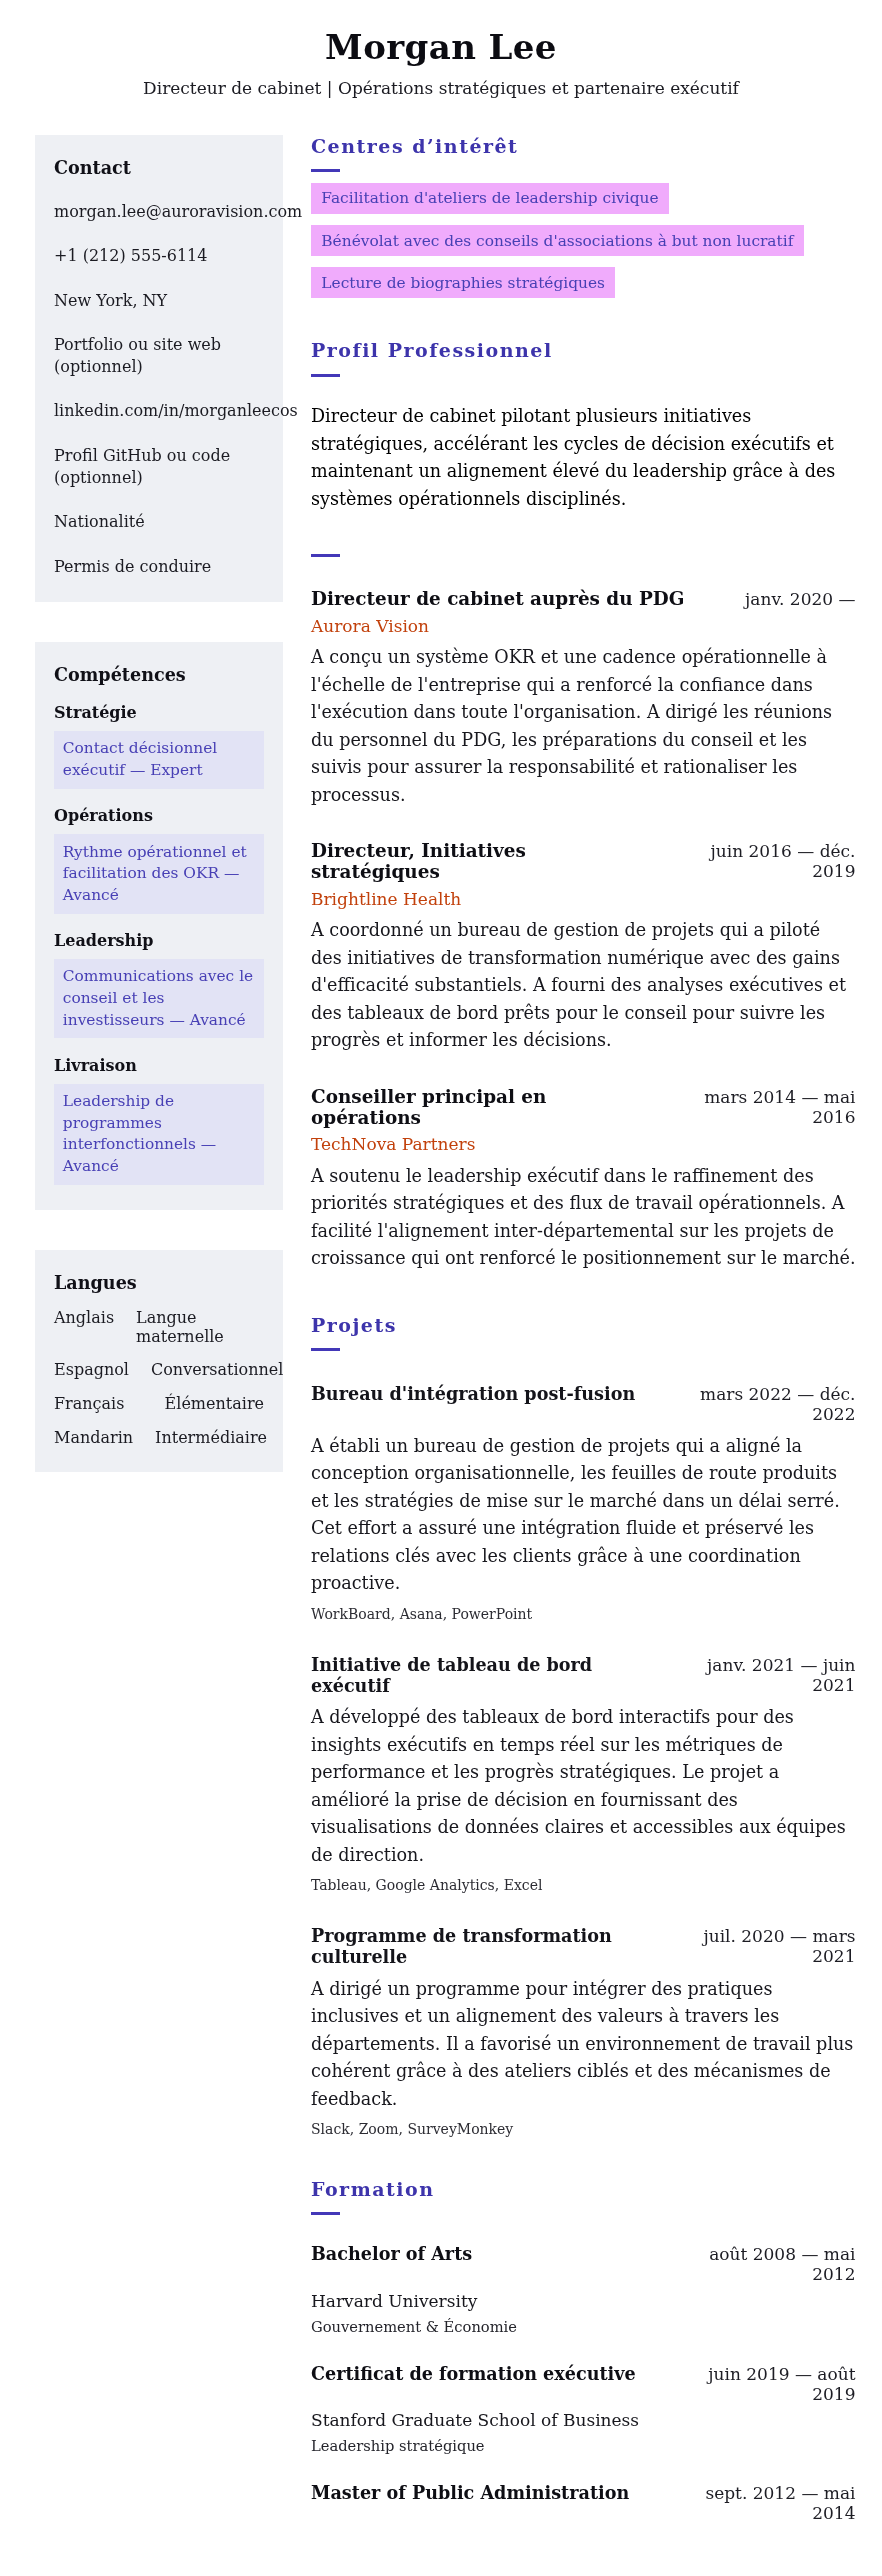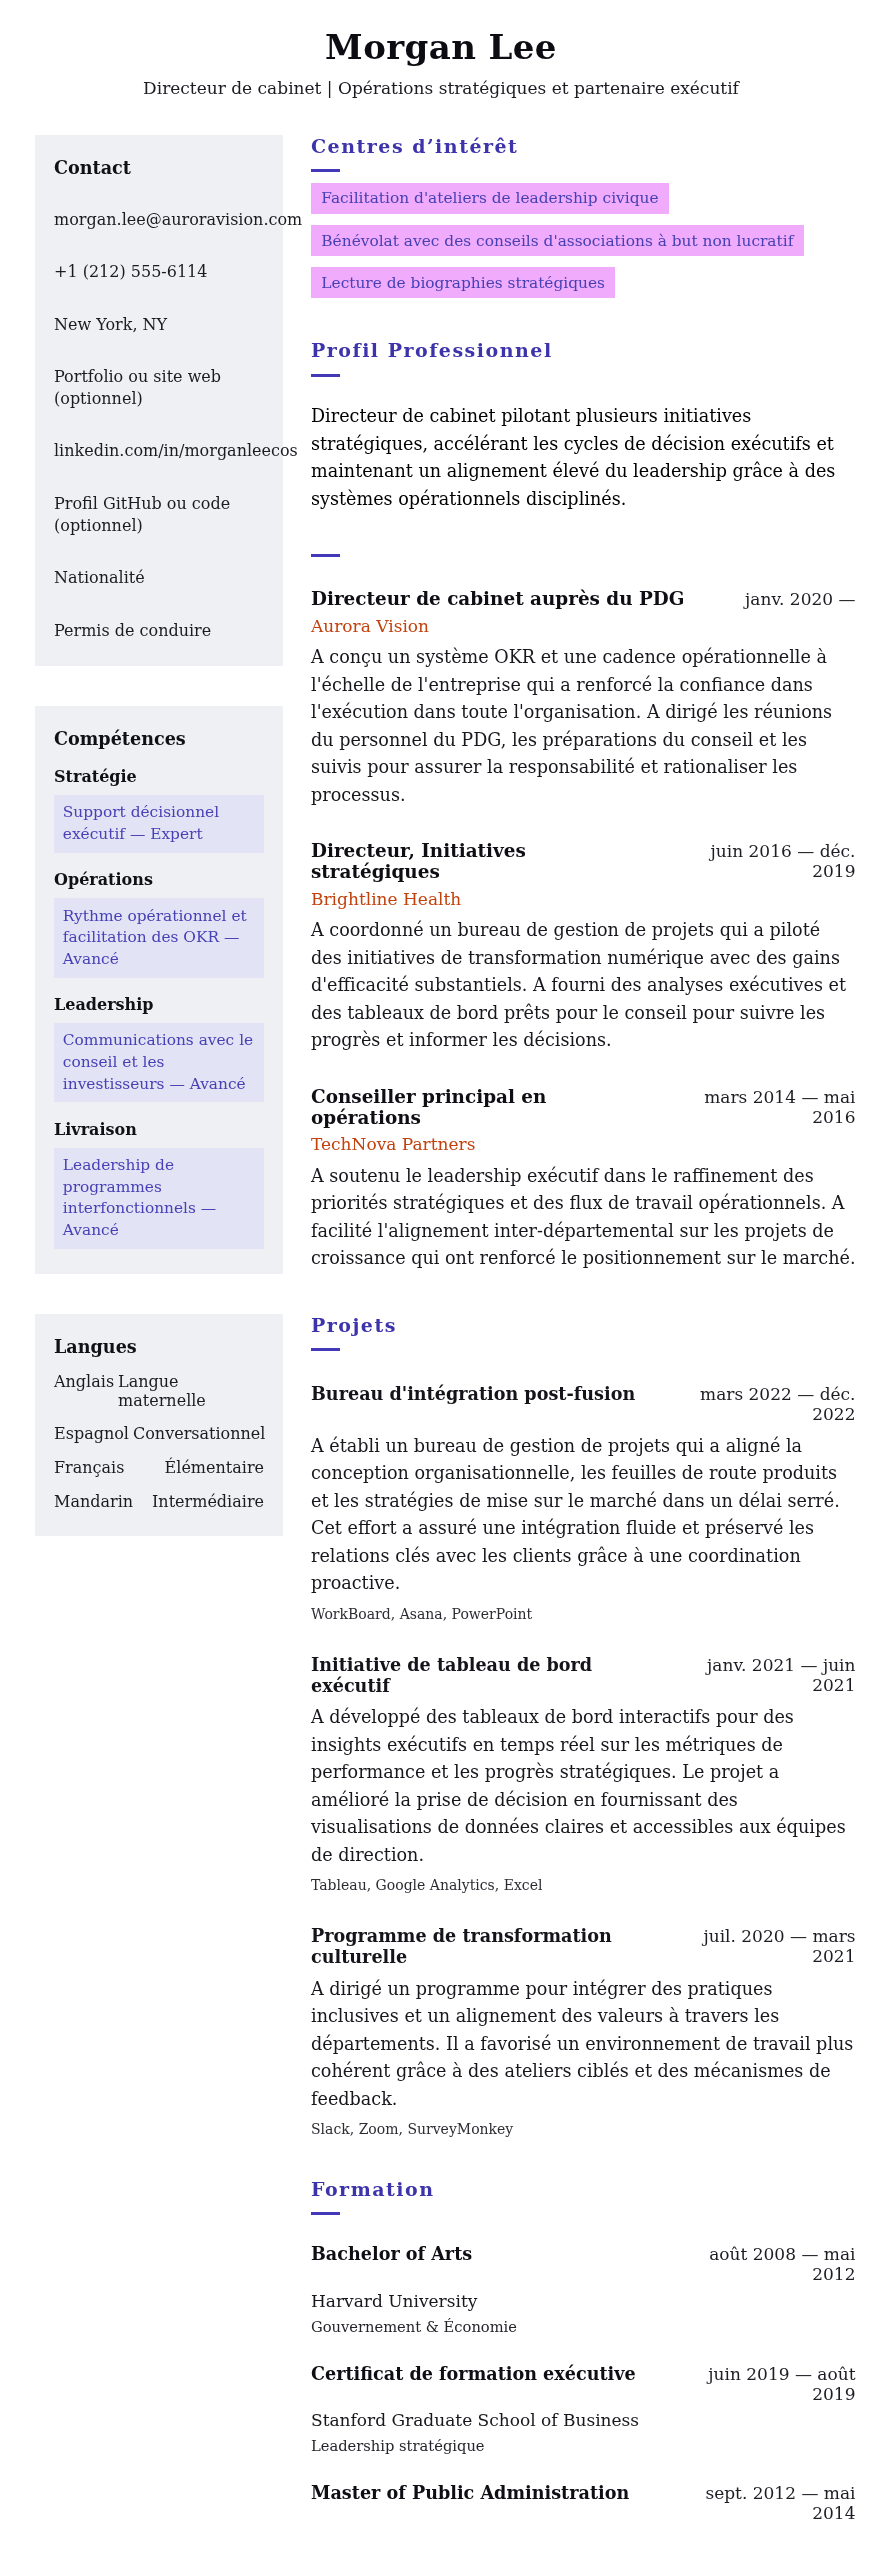--- a/index.html
+++ b/index.html
@@ -13,25 +13,25 @@
   .header{text-align:center;padding-top:26.5px;}
   .name{font-size:34px;font-weight:bold;margin:0;color:#0c0c12;letter-spacing:0.4px;}
   .subtitle{font-size:17px;margin-top:11px;color:#1b1b22;}
   
   .layout{display:flex;margin-top:37px;padding:0 26.5px 0 35px;gap:28px;align-items:flex-start;box-sizing:border-box;}
   .sidebar{flex:0 0 248px;width:248px;}
   .main{flex:1;min-width:0;}
   
   .sidebox{background:#eef0f4;padding:22px 19px 25px;margin-bottom:40px;}
   .sidebox h3{font-size:17.6px;margin:0;color:#101017;}
-  .contact-item{font-size:16px;line-height:1.35;margin-top:31px;color:#1b1b22;}
+  .contact-item{font-size:16px;line-height:1.35;margin-top:23px;color:#1b1b22;}
   .skill-group{margin-top:17.6px;}
   .skill-group h4{font-size:16px;margin:0 0 8.8px;color:#101017;}
   .skill-tag{background:#e2e3f5;color:#4840b5;font-size:15.4px;line-height:1.4;padding:7.4px 8.8px;}
-  .lang-row{display:flex;justify-content:space-between;gap:4px;font-size:16px;margin-top:14.7px;color:#1b1b22;}
+  .lang-row{display:flex;justify-content:space-between;gap:22px;font-size:16px;margin-top:14.7px;color:#1b1b22;}
   
   section{margin-bottom:41px;}
   .sec-heading{color:#3d34ab;font-size:19px;font-weight:bold;letter-spacing:1.5px;margin:0;}
   .rule{width:29px;height:2.9px;background:#4338b8;margin:12.5px 0 0;}
   .interest-tag{display:table;background:#f0abfc;color:#4740b4;font-size:15.4px;padding:6.6px 10.3px;margin-top:11px;}
   .profile-text{font-size:17.6px;line-height:1.56;margin:26.5px 0 0;color:#000000;}
   .item-row{display:flex;justify-content:space-between;align-items:baseline;gap:22px;margin-top:20px;}
   .dates{font-size:17px;color:#1d1d24;text-align:right;flex:0 1 auto;max-width:184px;}
   .job{margin-top:31px;}
   .job-title{font-size:18.4px;font-weight:bold;margin:0;color:#0e0e14;flex:0 1 auto;}
@@ -66,21 +66,21 @@
       <div class="contact-item">linkedin.com/in/morganleecos</div>
       <div class="contact-item">Profil GitHub ou code (optionnel)</div>
       <div class="contact-item">Nationalité</div>
       <div class="contact-item">Permis de conduire</div>
     </div>
 
     <div class="sidebox">
       <h3>Compétences</h3>
       <div class="skill-group">
         <h4>Stratégie</h4>
-        <div class="skill-tag">Support décisionnel exécutif — Expert</div>
+        <div class="skill-tag">Contact décisionnel exécutif — Expert</div>
       </div>
       <div class="skill-group">
         <h4>Opérations</h4>
         <div class="skill-tag">Rythme opérationnel et facilitation des OKR — Avancé</div>
       </div>
       <div class="skill-group">
         <h4>Leadership</h4>
         <div class="skill-tag">Communications avec le conseil et les investisseurs — Avancé</div>
       </div>
       <div class="skill-group">

